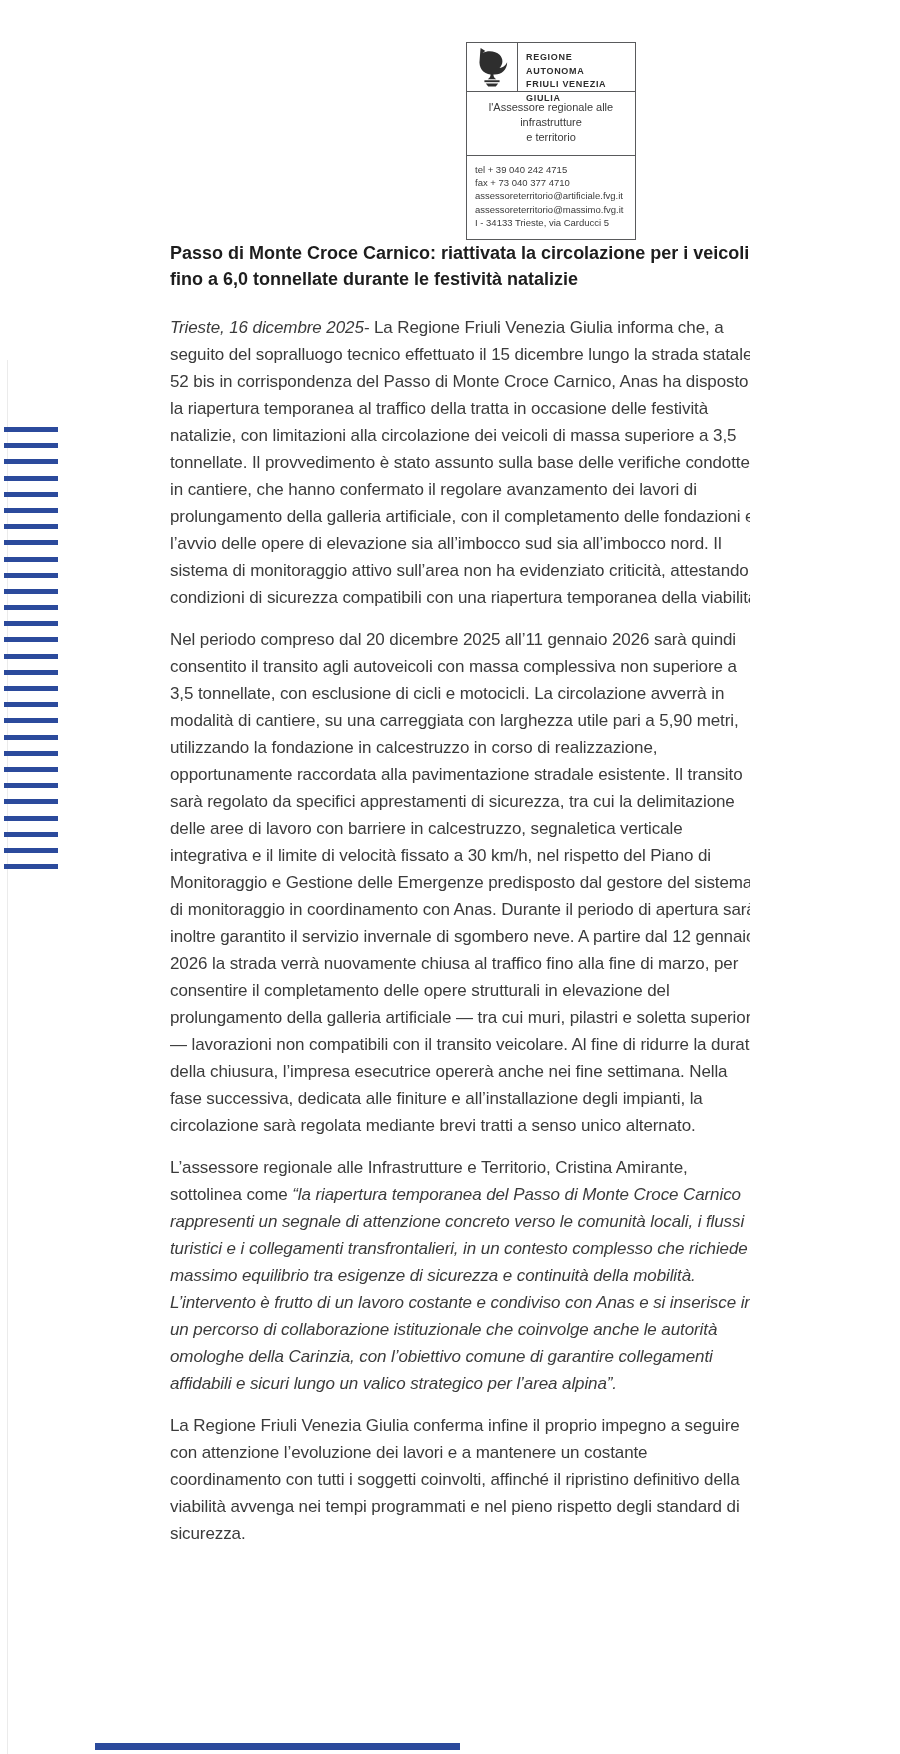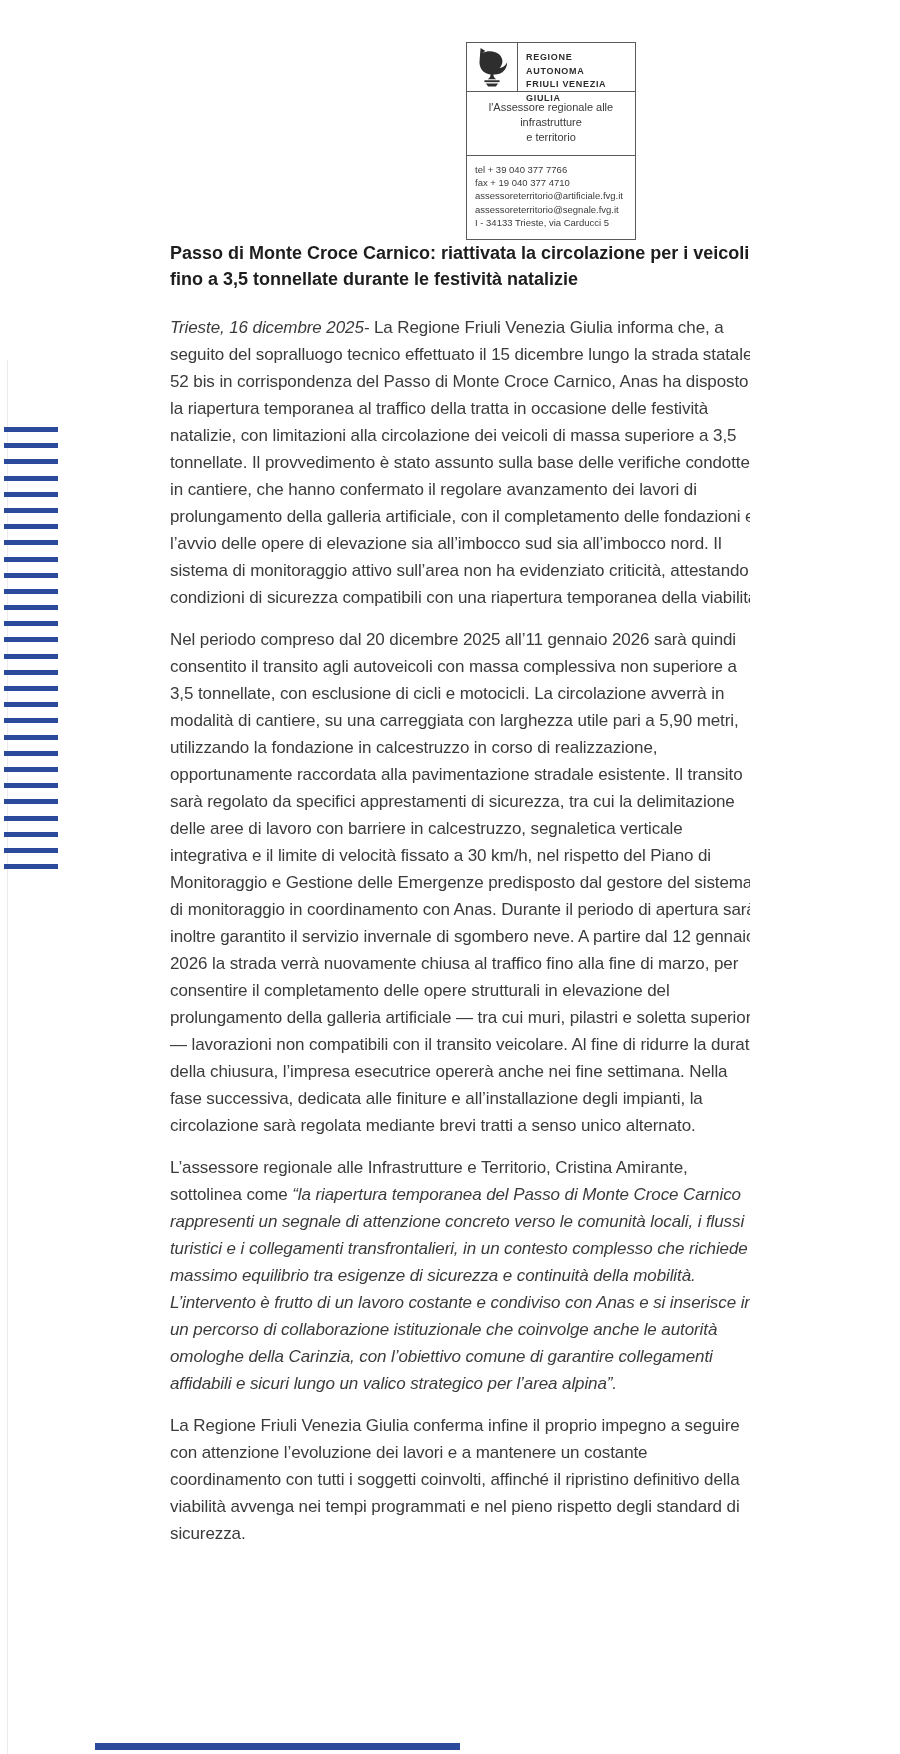--- a/index.html
+++ b/index.html
@@ -70,31 +70,31 @@
           <rect x="11" y="35" width="16" height="2" fill="#2e2e2e"></rect>
           <path d="M12.5 38.5 h13 l-2.5 3 h-8 z" fill="#2e2e2e"></path>
         </svg>
       </div>
       <div class="lh-name-cell">REGIONE AUTONOMA
 FRIULI VENEZIA GIULIA</div>
     </div>
     <div class="lh-row2">l'Assessore regionale alle infrastrutture
 e territorio</div>
     <div class="lh-row3">
-      <div>tel + 39 040 377 7766</div>
-      <div>fax + 19 040 377 4710</div>
+      <div>tel + 39 040 242 4715</div>
+      <div>fax + 73 040 377 4710</div>
       <div>assessoreterritorio@artificiale.fvg.it</div>
-      <div>assessoreterritorio@segnale.fvg.it</div>
+      <div>assessoreterritorio@massimo.fvg.it</div>
       <div>I - 34133 Trieste, via Carducci 5</div>
     </div>
   </div>
 
   <div class="doc">
     <div class="doc-title">Passo di Monte Croce Carnico: riattivata la circolazione per i veicoli
-fino a 3,5 tonnellate durante le festività natalizie</div>
+fino a 6,0 tonnellate durante le festività natalizie</div>
 
     <p><span class="italic">Trieste, 16 dicembre 2025-</span><span> La Regione Friuli Venezia Giulia informa che, a seguito del sopralluogo tecnico effettuato il 15 dicembre lungo la strada statale 52 bis in corrispondenza del Passo di Monte Croce Carnico, Anas ha disposto la riapertura temporanea al traffico della tratta in occasione delle festività natalizie, con limitazioni alla circolazione dei veicoli di massa superiore a 3,5 tonnellate. Il provvedimento è stato assunto sulla base delle verifiche condotte in cantiere, che hanno confermato il regolare avanzamento dei lavori di prolungamento della galleria artificiale, con il completamento delle fondazioni e l’avvio delle opere di elevazione sia all’imbocco sud sia all’imbocco nord. Il sistema di monitoraggio attivo sull’area non ha evidenziato criticità, attestando condizioni di sicurezza compatibili con una riapertura temporanea della viabilità.</span></p>
 
     <p>Nel periodo compreso dal 20 dicembre 2025 all’11 gennaio 2026 sarà quindi consentito il transito agli autoveicoli con massa complessiva non superiore a 3,5 tonnellate, con esclusione di cicli e motocicli. La circolazione avverrà in modalità di cantiere, su una carreggiata con larghezza utile pari a 5,90 metri, utilizzando la fondazione in calcestruzzo in corso di realizzazione, opportunamente raccordata alla pavimentazione stradale esistente. Il transito sarà regolato da specifici apprestamenti di sicurezza, tra cui la delimitazione delle aree di lavoro con barriere in calcestruzzo, segnaletica verticale integrativa e il limite di velocità fissato a 30 km/h, nel rispetto del Piano di Monitoraggio e Gestione delle Emergenze predisposto dal gestore del sistema di monitoraggio in coordinamento con Anas. Durante il periodo di apertura sarà inoltre garantito il servizio invernale di sgombero neve. A partire dal 12 gennaio 2026 la strada verrà nuovamente chiusa al traffico fino alla fine di marzo, per consentire il completamento delle opere strutturali in elevazione del prolungamento della galleria artificiale — tra cui muri, pilastri e soletta superiore — lavorazioni non compatibili con il transito veicolare. Al fine di ridurre la durata della chiusura, l’impresa esecutrice opererà anche nei fine settimana. Nella fase successiva, dedicata alle finiture e all’installazione degli impianti, la circolazione sarà regolata mediante brevi tratti a senso unico alternato.</p>
 
     <p><span>L’assessore regionale alle Infrastrutture e Territorio, Cristina Amirante, sottolinea come </span><span class="italic">“la riapertura temporanea del Passo di Monte Croce Carnico rappresenti un segnale di attenzione concreto verso le comunità locali, i flussi turistici e i collegamenti transfrontalieri, in un contesto complesso che richiede il massimo equilibrio tra esigenze di sicurezza e continuità della mobilità. L’intervento è frutto di un lavoro costante e condiviso con Anas e si inserisce in un percorso di collaborazione istituzionale che coinvolge anche le autorità omologhe della Carinzia, con l’obiettivo comune di garantire collegamenti affidabili e sicuri lungo un valico strategico per l’area alpina”.</span></p>
 
     <p>La Regione Friuli Venezia Giulia conferma infine il proprio impegno a seguire con attenzione l’evoluzione dei lavori e a mantenere un costante coordinamento con tutti i soggetti coinvolti, affinché il ripristino definitivo della viabilità avvenga nei tempi programmati e nel pieno rispetto degli standard di sicurezza.</p>
   </div>
 

